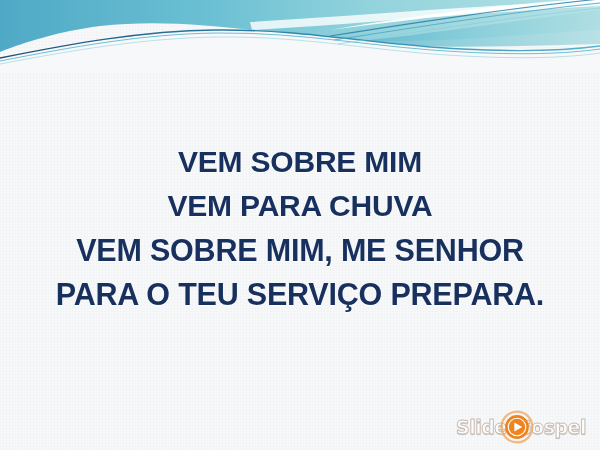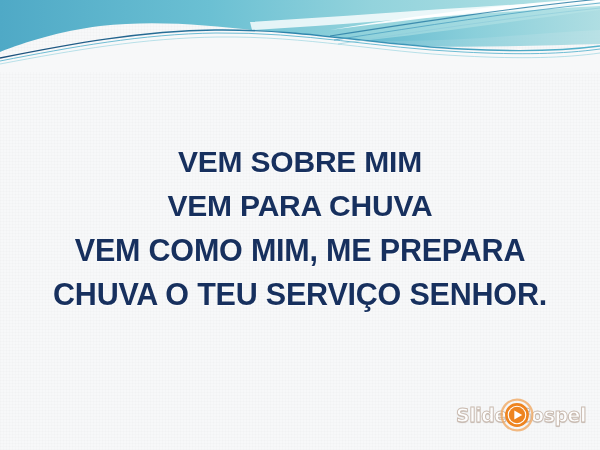--- a/index.html
+++ b/index.html
@@ -60,20 +60,21 @@
     position: absolute;
     right: 12px;
     bottom: 14px;
     height: 40px;
     width: 132px;
   }
   .logo-inner {
     position: relative;
     width: 132px;
     height: 40px;
+    margin-top: 12px;
   }
   .logo-word {
     position: absolute;
     top: 9px;
     font-family: "DejaVu Sans", sans-serif;
     font-weight: bold;
     font-size: 19px;
     letter-spacing: -0.5px;
     color: #fdfdfd;
     -webkit-text-stroke: 0.9px #c8b9ae;
@@ -131,22 +132,22 @@
 
       <path d="M330,36 C420,22 510,8 600,-1" fill="none" stroke="#2b7fa6" stroke-width="1.1" opacity="0.85"></path>
       <path d="M334,40 C424,26 512,12 600,3" fill="none" stroke="#4ea3c2" stroke-width="1" opacity="0.8"></path>
       <path d="M338,44 C428,30 514,17 600,8" fill="none" stroke="#8ccbdb" stroke-width="0.9" opacity="0.7"></path>
     </svg>
   </div>
 
   <div class="lyrics">
     <span class="lyric-line">VEM SOBRE MIM</span>
     <span class="lyric-line">VEM PARA CHUVA</span>
-    <span class="lyric-line wide">VEM COMO MIM, ME PREPARA</span>
-    <span class="lyric-line wide">CHUVA O TEU SERVIÇO SENHOR.</span>
+    <span class="lyric-line wide">VEM SOBRE MIM, ME SENHOR</span>
+    <span class="lyric-line wide">PARA O TEU SERVIÇO PREPARA.</span>
   </div>
 
   <div class="logo">
     <div class="logo-inner">
       <span class="logo-word left">Slide</span>
       <span class="logo-word right">Gospel</span>
       <svg class="logo-mark" viewBox="0 0 34 34" xmlns="http://www.w3.org/2000/svg">
         <circle cx="17" cy="17" r="15.4" fill="none" stroke="#f0a45a" stroke-width="2.2" opacity="0.75"></circle>
         <circle cx="17" cy="17" r="11.2" fill="#ffffff"></circle>
         <circle cx="17" cy="17" r="10.6" fill="none" stroke="#ee8420" stroke-width="2.6"></circle>

